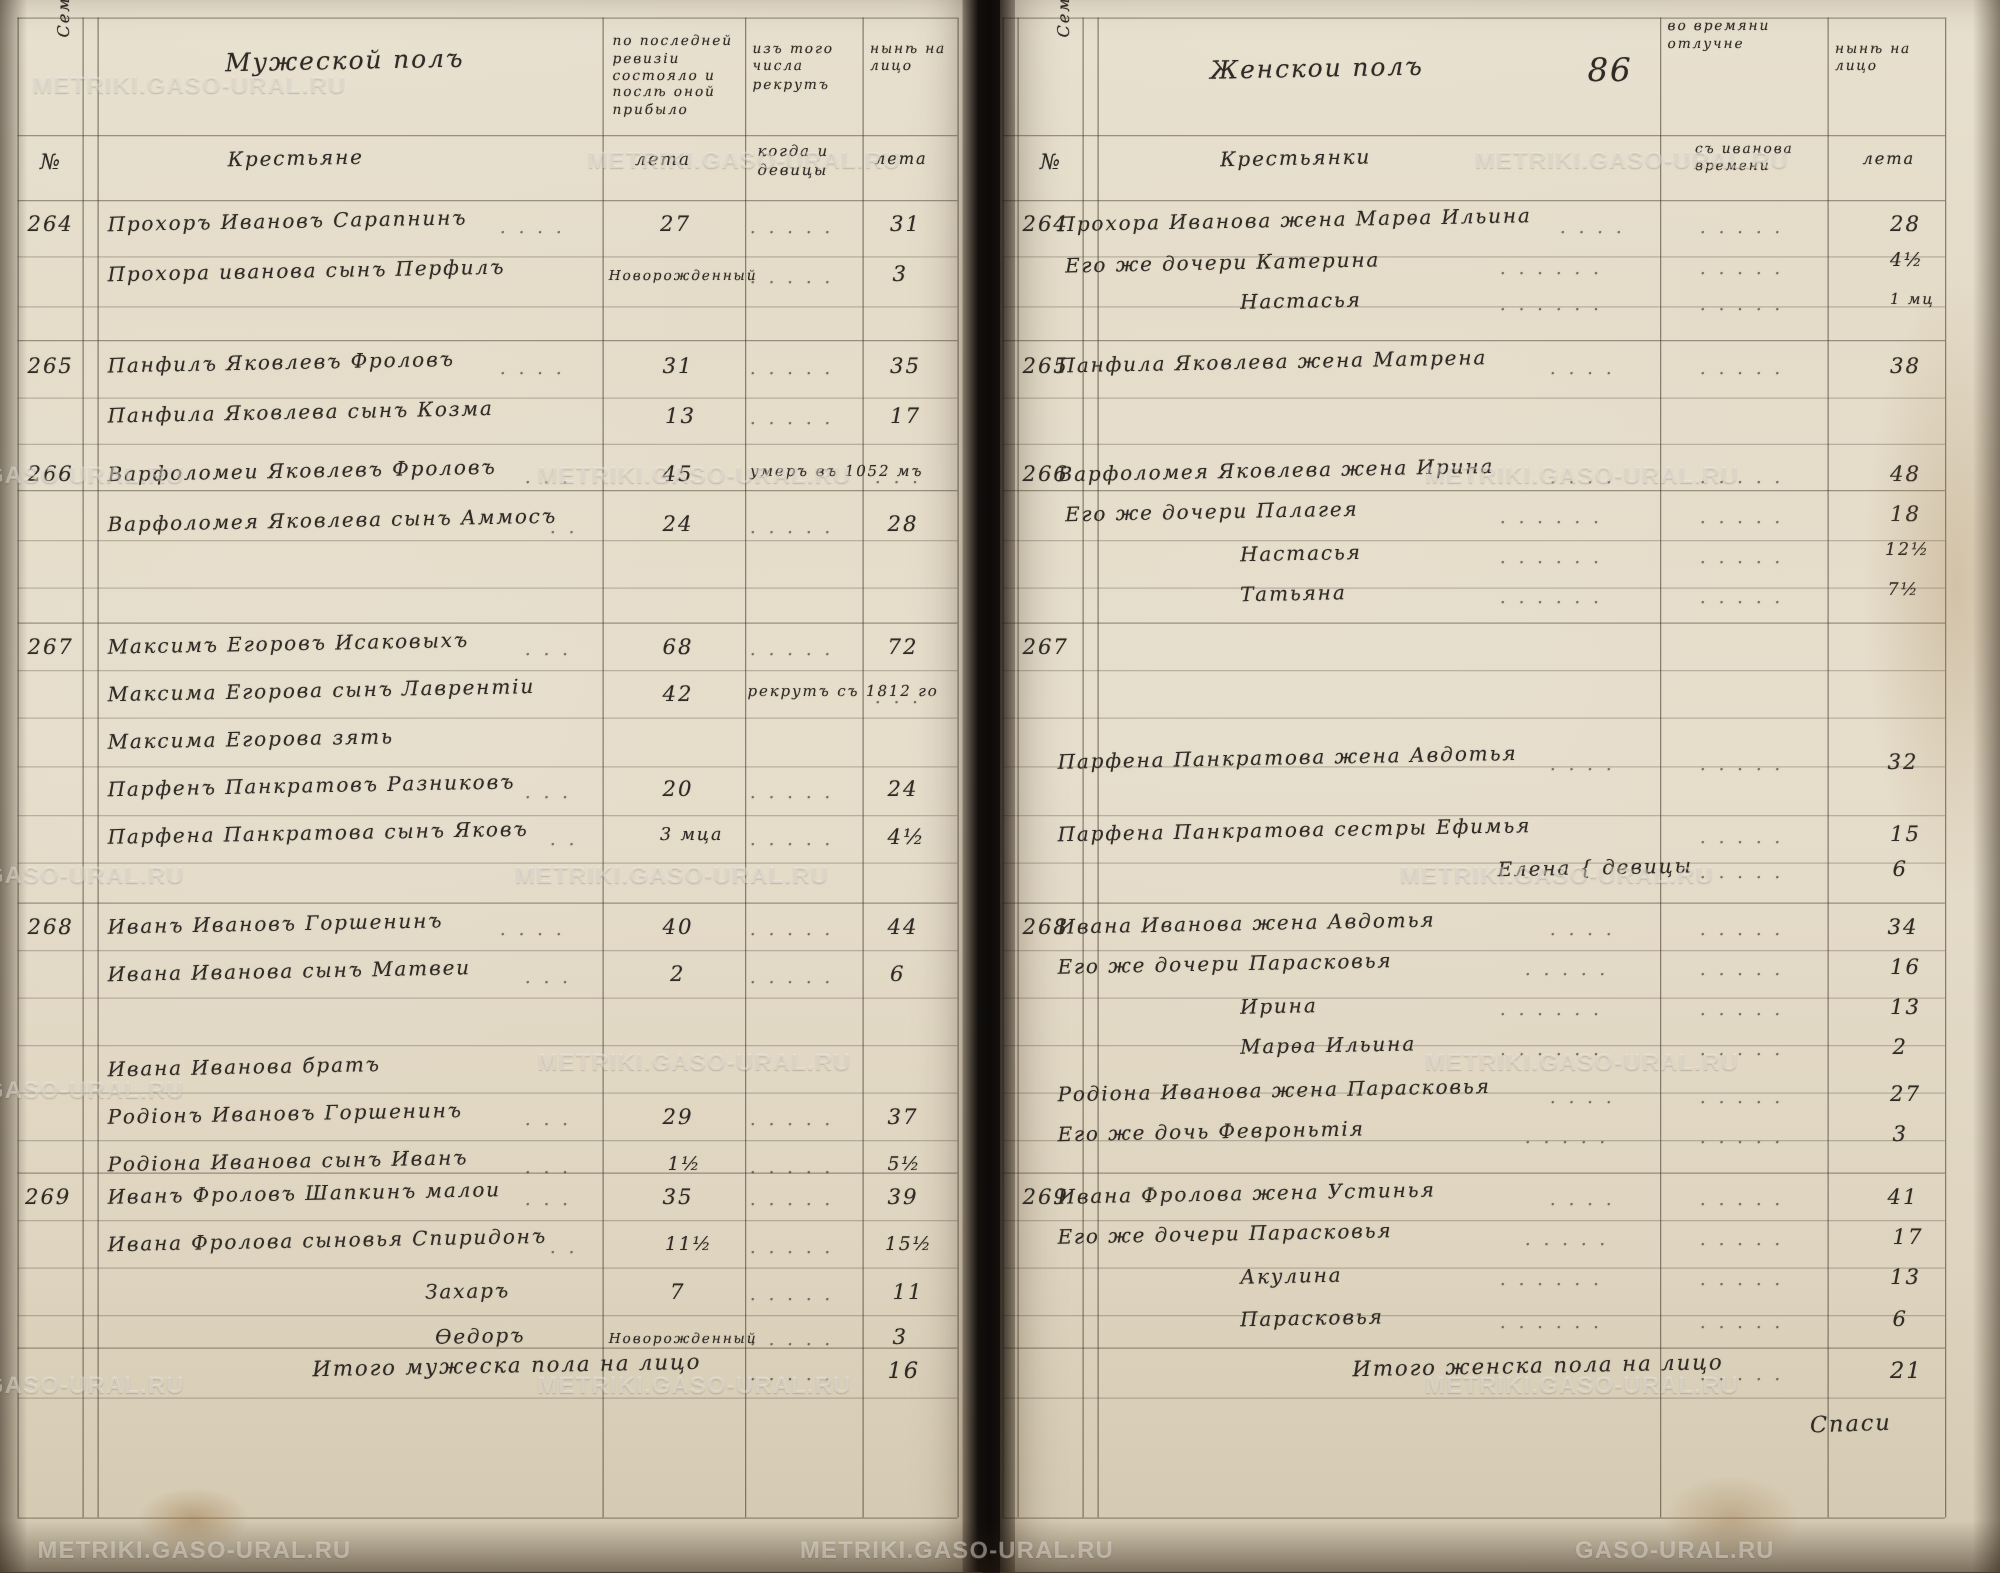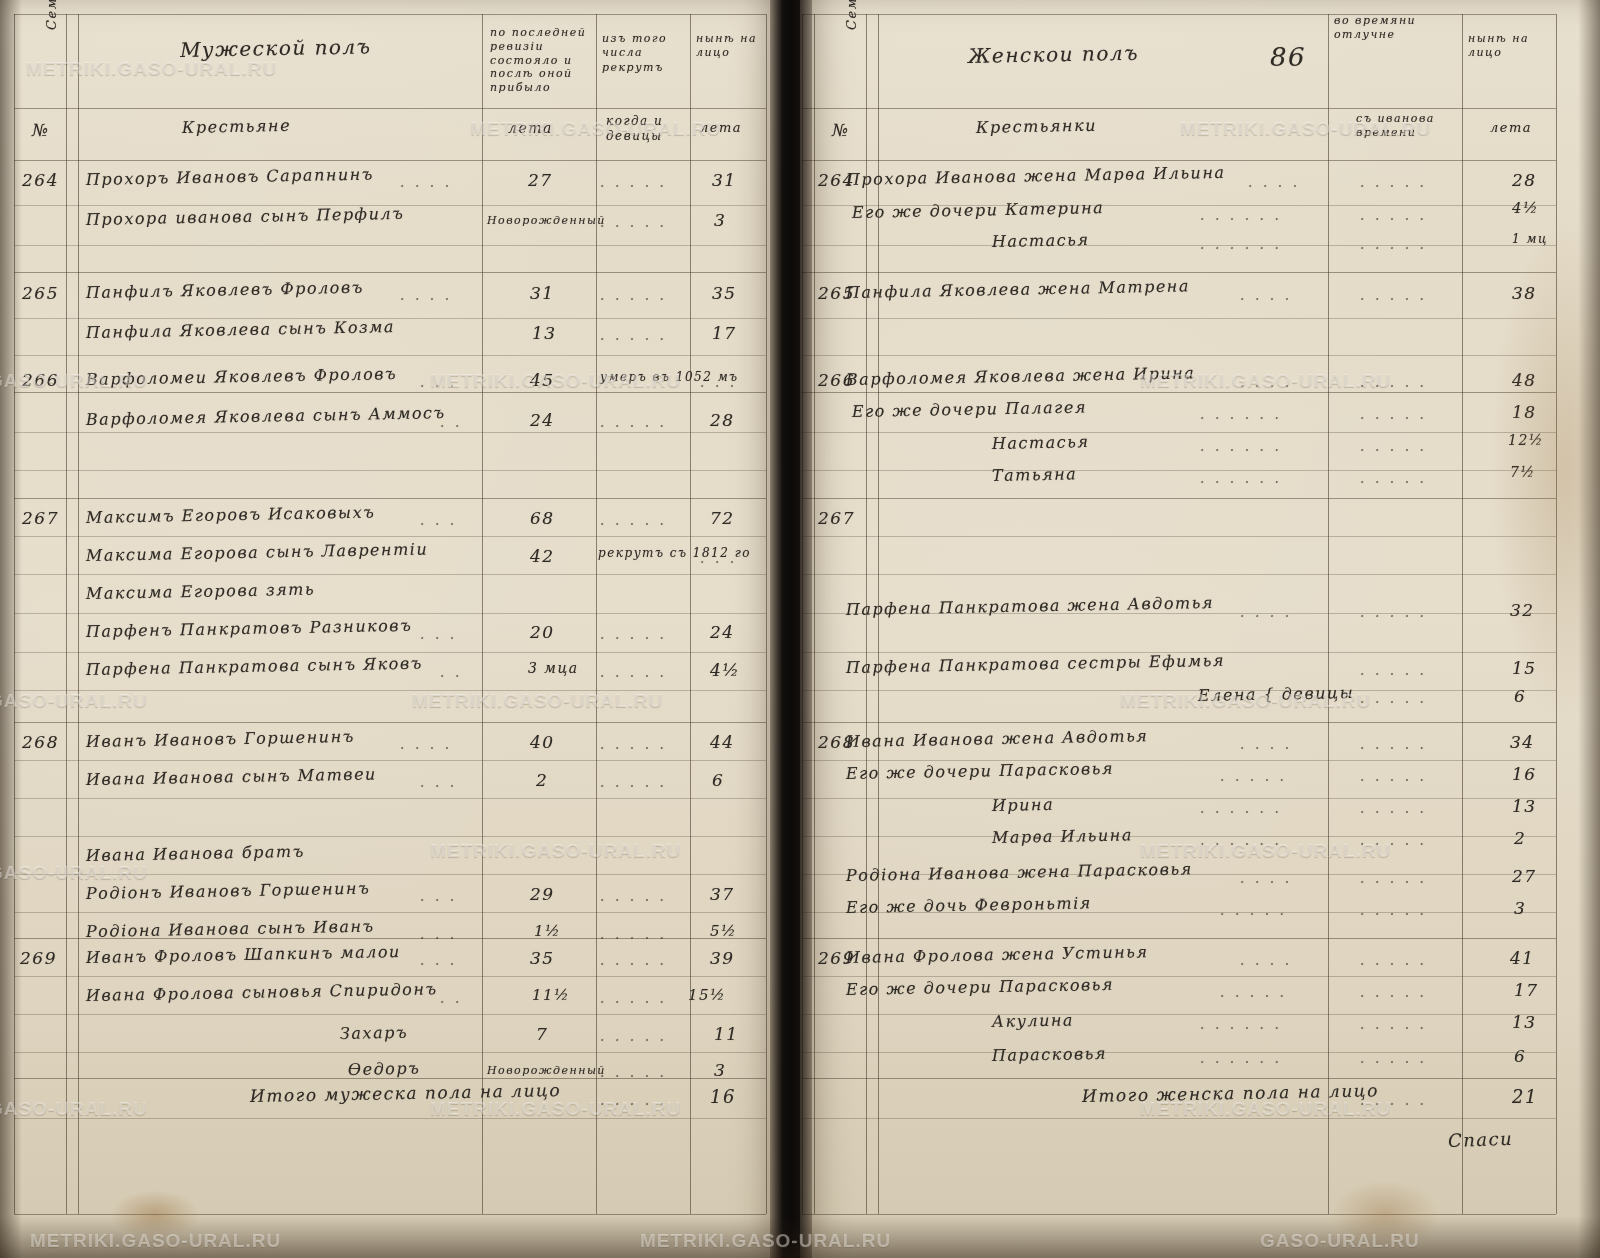--- a/index.html
+++ b/index.html
@@ -271,21 +271,21 @@
     <div class="hw s16 tilt" style="left:86px; top:948px;">Иванъ Фроловъ Шапкинъ малои</div>
     <div class="hw s14 dots" style="left:420px; top:952px;">. . .</div>
     <div class="hw s17" style="left:530px; top:948px;">35</div>
     <div class="hw s14 dots" style="left:600px; top:952px;">. . . . .</div>
     <div class="hw s17" style="left:710px; top:948px;">39</div>
 
     <div class="hw s16 tilt" style="left:86px; top:986px;">Ивана Фролова сыновья Спиридонъ</div>
     <div class="hw s14 dots" style="left:440px; top:990px;">. .</div>
     <div class="hw s15" style="left:532px; top:986px;">11½</div>
     <div class="hw s14 dots" style="left:600px; top:990px;">. . . . .</div>
-    <div class="hw s15" style="left:688px; top:986px;">15½</div>
+    <div class="hw s15" style="left:708px; top:986px;">15½</div>
 
     <div class="hw s16 tilt" style="left:340px; top:1024px;">Захаръ</div>
     <div class="hw s17" style="left:536px; top:1024px;">7</div>
     <div class="hw s14 dots" style="left:600px; top:1028px;">. . . . .</div>
     <div class="hw s17" style="left:714px; top:1024px;">11</div>
 
     <div class="hw s16 tilt" style="left:348px; top:1060px;">Ѳедоръ</div>
     <div class="hw s11" style="left:487px; top:1064px;">Новорожденный</div>
     <div class="hw s14 dots" style="left:600px; top:1064px;">. . . . .</div>
     <div class="hw s17" style="left:714px; top:1060px;">3</div>

